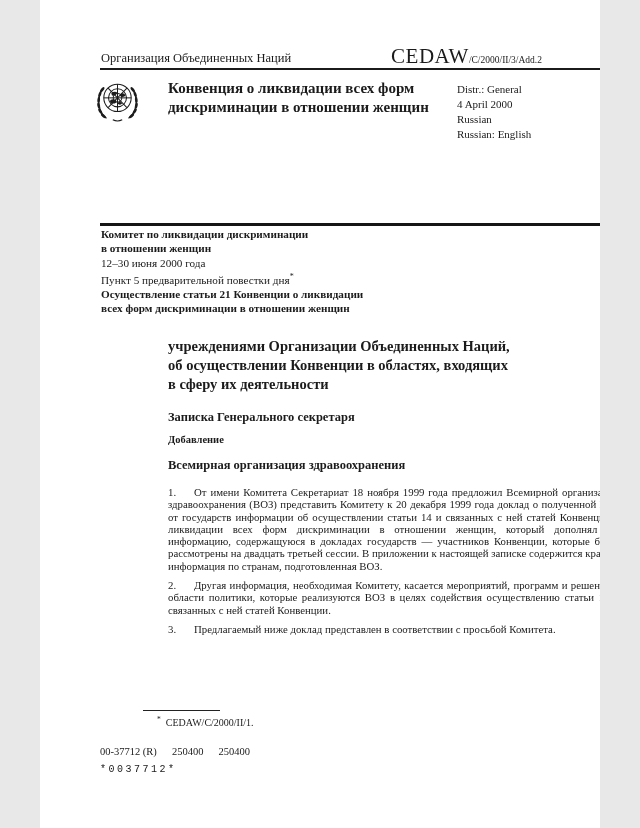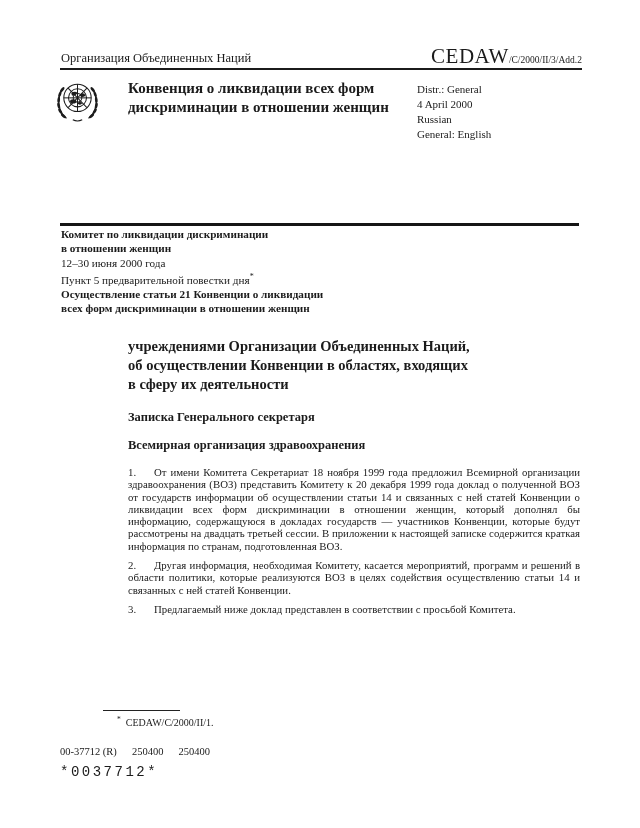--- a/index.html
+++ b/index.html
@@ -1,18 +1,18 @@
 <!DOCTYPE html>
 <html><head>
 <meta charset="utf-8">
 <style>
   html,body{margin:0;padding:0;background:#e8e8e8;}
   .page{
     position:relative;
-    width:640px;height:828px;
+    width:560px;height:828px;
     background:#ffffff;
     font-family:"Liberation Serif","DejaVu Serif",serif;
     color:#1b1b1b;
     overflow:hidden;
     margin:0 auto;
   }
   
   .org-name{position:absolute;left:61px;top:51px;font-size:12.5px;}
   .doc-symbol{position:absolute;right:58px;top:44px;white-space:nowrap;}
   .doc-symbol .big{font-size:21px;letter-spacing:.5px;}
@@ -43,21 +43,21 @@
   .pnum{display:inline-block;width:26px;font-size:10.8px;}
   
   .footnote-rule{position:absolute;left:103px;top:710px;width:77px;height:1.2px;background:#222;}
   .footnote{position:absolute;left:117px;top:715px;font-size:10px;}
   .footnote sup{font-size:7.5px;}
   .docnum{position:absolute;left:60px;top:746px;font-size:10.5px;}
   .docnum span{margin-right:15px;}
   .barcode{
     position:absolute;left:60px;top:764px;
     font-family:"Liberation Mono","DejaVu Sans Mono",monospace;
-    font-size:14px;letter-spacing:2.5px;
+    font-size:10px;letter-spacing:2.5px;
   }
 </style>
 </head>
 <body>
 
 <div class="page">
 
   <div class="org-name">Организация Объединенных Наций</div>
   <div class="doc-symbol">
     <span class="big">CEDAW</span><span class="small">/C/2000/II/3/Add.2</span>
@@ -104,41 +104,42 @@
         <ellipse cx="66" cy="66" rx="5" ry="3.5"></ellipse>
       </g>
     </svg>
   </div>
 
   <div class="conv-title">Конвенция о ликвидации всех форм дискриминации в отношении женщин</div>
   <div class="distr-block">
     <div>Distr.: General</div>
     <div>4 April 2000</div>
     <div>Russian</div>
-    <div>General: English</div>
+    <div>Russian: English</div>
   </div>
 
   <div class="thick-rule"></div>
 
   <div class="committee">
     <div class="b">Комитет по ликвидации дискриминации</div>
     <div class="b">в отношении женщин</div>
     <div>12–30 июня 2000 года</div>
     <div><span>Пункт 5 предварительной повестки дня</span><sup>*</sup></div>
     <div class="b">Осуществление статьи 21 Конвенции о ликвидации</div>
     <div class="b">всех форм дискриминации в отношении женщин</div>
   </div>
 
   <div class="main">
     <h1>
       <div>учреждениями Организации Объединенных Наций,</div>
       <div>об осуществлении Конвенции в областях, входящих</div>
       <div>в сферу их деятельности</div>
     </h1>
     <h2>Записка Генерального секретаря</h2>
+    <h3>Добавление</h3>
     <h2 class="section">Всемирная организация здравоохранения</h2>
 
     <p class="first"><span class="pnum">1.</span><span>От имени Комитета Секретариат 18 ноября 1999 года предложил Всемирной организации здравоохранения (ВОЗ) представить Комитету к 20 декабря 1999 года доклад о полученной ВОЗ от государств информации об осуществлении статьи 14 и связанных с ней статей Конвенции о ликвидации всех форм дискриминации в отношении женщин, который дополнял бы информацию, содержащуюся в докладах государств — участников Конвенции, которые будут рассмотрены на двадцать третьей сессии. В приложении к настоящей записке содержится краткая информация по странам, подготовленная ВОЗ.</span></p>
     <p><span class="pnum">2.</span><span>Другая информация, необходимая Комитету, касается мероприятий, программ и решений в области политики, которые реализуются ВОЗ в целях содействия осуществлению статьи 14 и связанных с ней статей Конвенции.</span></p>
     <p><span class="pnum">3.</span><span>Предлагаемый ниже доклад представлен в соответствии с просьбой Комитета.</span></p>
   </div>
 
   <div class="footnote-rule"></div>
   <div class="footnote"><sup>*</sup>&nbsp;&nbsp;<span>CEDAW/C/2000/II/1.</span></div>
 

